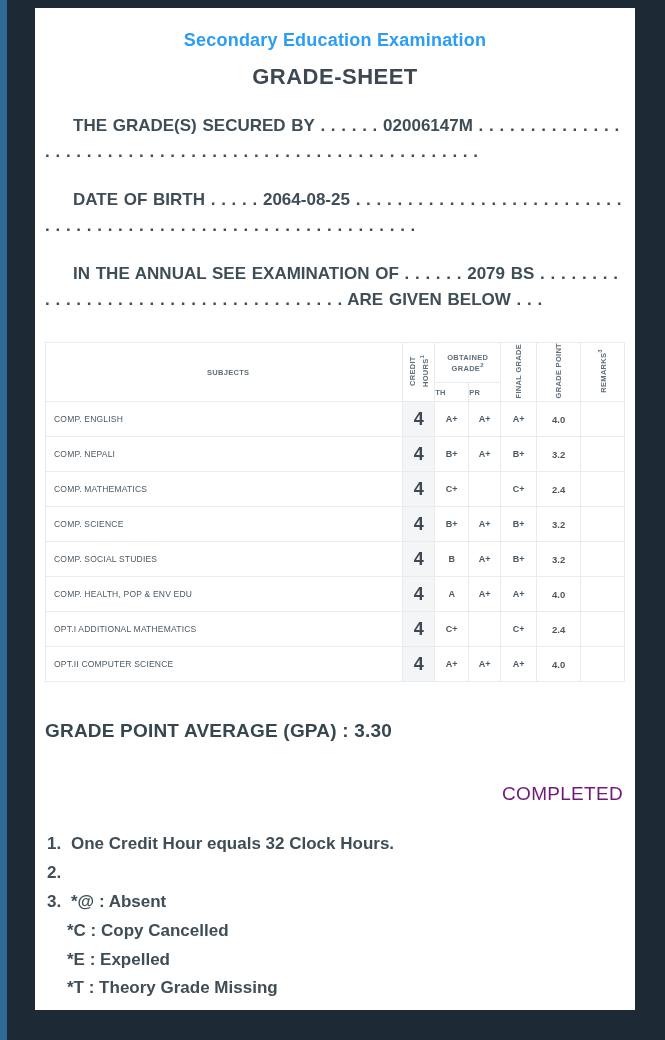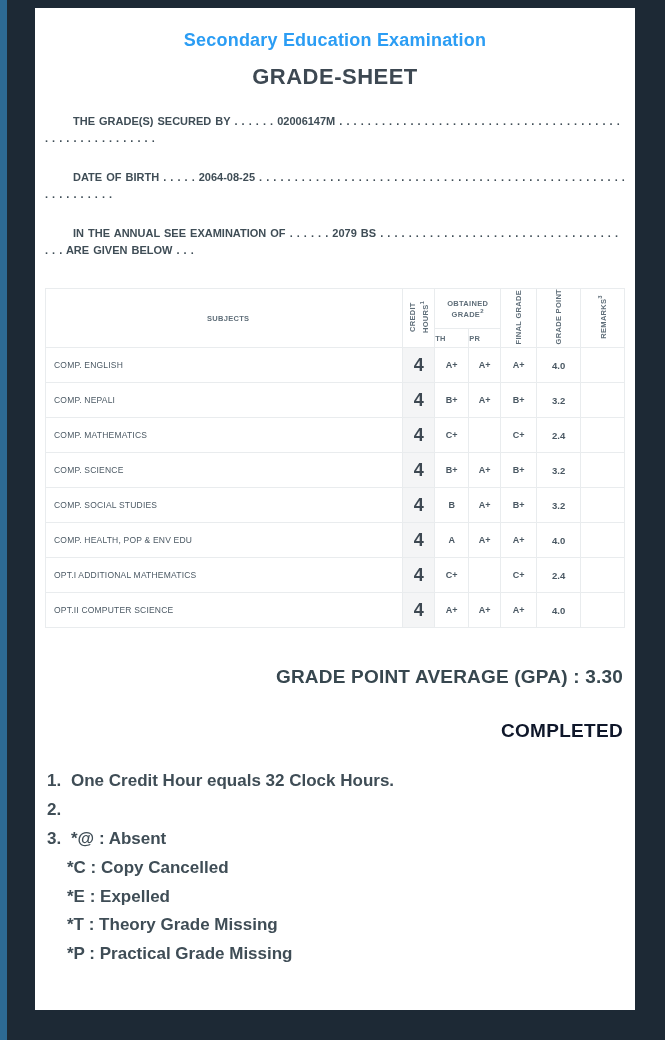--- a/index.html
+++ b/index.html
@@ -19,21 +19,21 @@
   }
   .title {
     text-align:center; font-size:18px; font-weight:600;
     color:#2b9df4; margin-top:8px; letter-spacing:.2px;
   }
   .subtitle {
     text-align:center; font-size:22px; font-weight:700;
     color:#3d4852; margin-top:13px; letter-spacing:.5px;
   }
   .intro p {
-    margin-top:23px; font-size:11px; font-weight:700; color:#3f4d56;
+    margin-top:23px; font-size:17px; font-weight:700; color:#3f4d56;
     line-height:1.5; text-indent:28px; word-spacing:1px;
   }
   table.grades {
     width:100%; margin-top:30px; border-collapse:collapse;
     border:1px solid #e9ecee;
   }
   table.grades th, table.grades td { border:1px solid #e9ecee; }
   thead th {
     font-size:7.5px; font-weight:700; color:#5f6e79;
     letter-spacing:.3px; text-transform:uppercase;
@@ -56,26 +56,26 @@
   }
   td.credit {
     text-align:center; font-size:18px; font-weight:700;
     color:#3d4852; background:#f4f5f6;
   }
   td.grade, td.point {
     text-align:center; font-size:9px; font-weight:700; color:#4a5863;
   }
   td.point { font-size:9.5px; }
   .gpa-line {
-    text-align:right; font-size:19px; font-weight:700; color:#37474f;
+    text-align:left; font-size:19px; font-weight:700; color:#37474f;
     margin-top:38px; padding-right:2px; letter-spacing:.2px;
   }
   .status-line {
-    text-align:right; font-size:19px; font-weight:700; color:#0f172a;
-    margin-top:32px; padding-right:2px; letter-spacing:.3px;
+    text-align:right; font-size:19px; font-weight:400; color:#701a75;
+    margin-top:41px; padding-right:2px; letter-spacing:.3px;
   }
   .footnotes { margin-top:25px; margin-left:2px; }
   .fn-line {
     display:flex; font-size:17px; font-weight:700; color:#3f4d56;
     line-height:1.7;
   }
   .fn-marker { min-width:24px; }
   .fn-line.sub { padding-left:20px; }
   .fn-line.sub .fn-marker { min-width:0; }
 </style>

